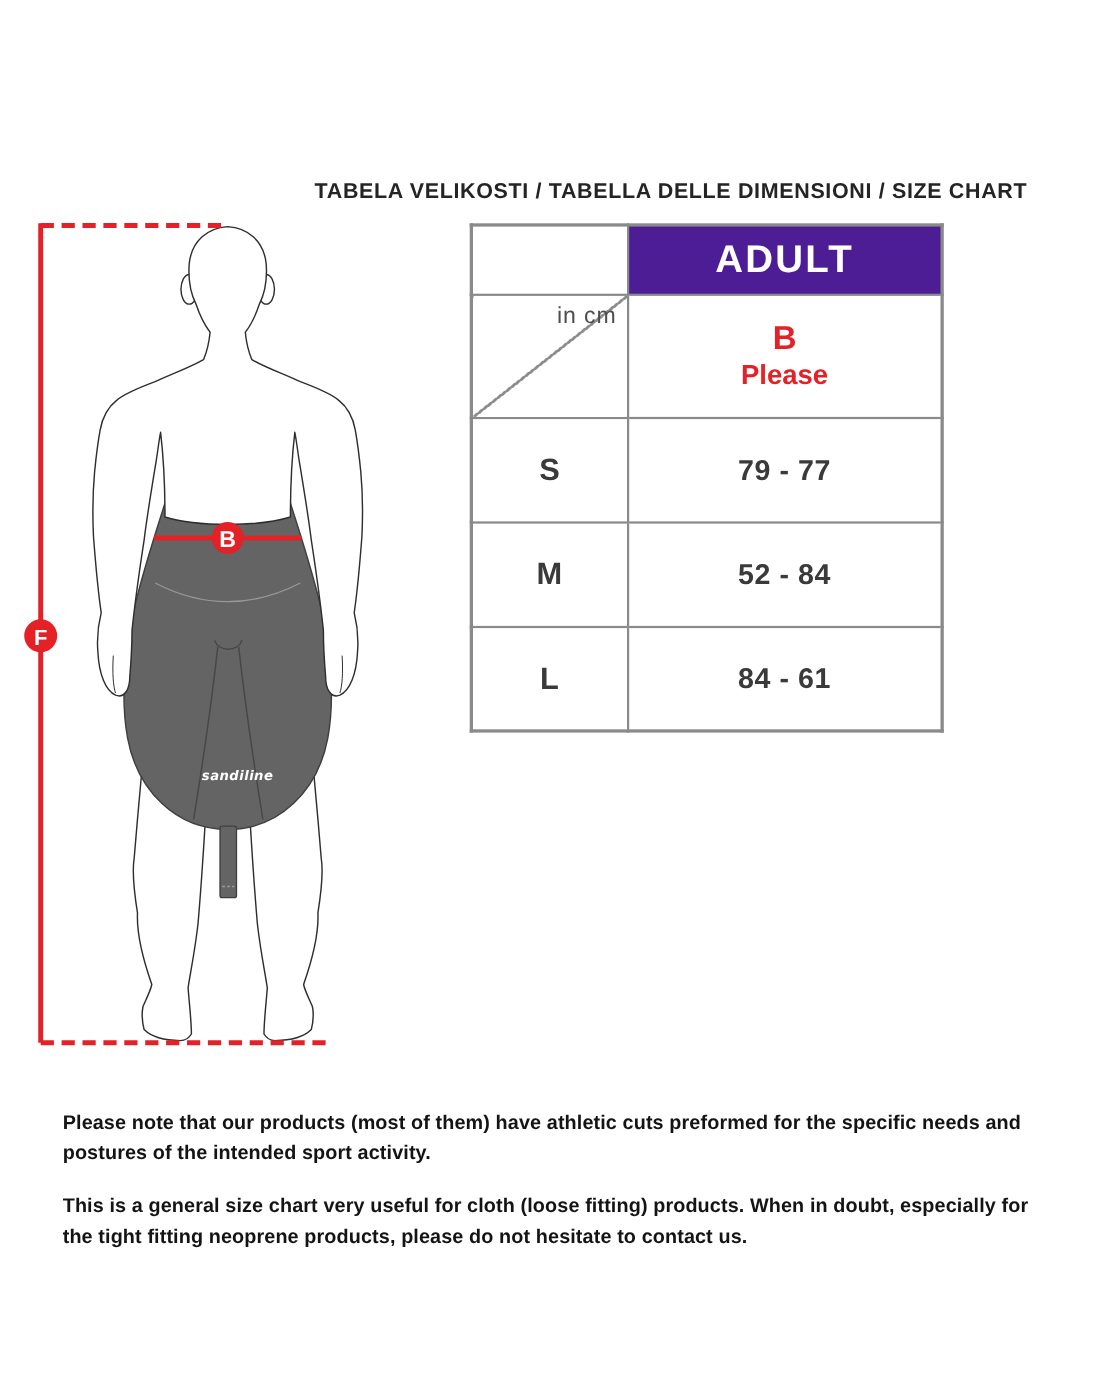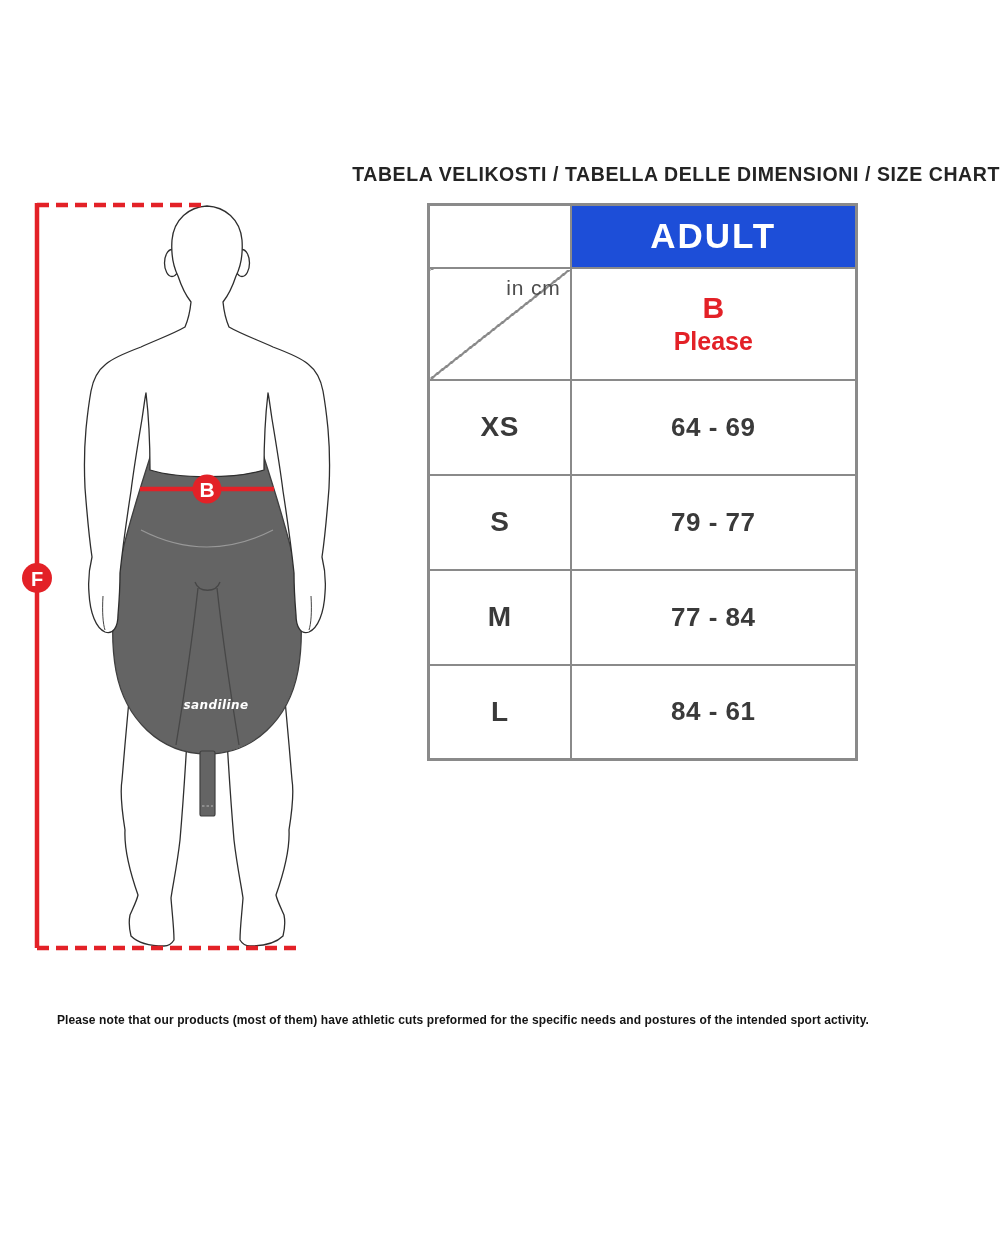--- a/index.html
+++ b/index.html
@@ -24,21 +24,21 @@
     width: 360px;
     height: 1000px;
   }
 
   
   .chart-title {
     position: absolute;
     left: 286px;
     top: 163px;
     width: 714px;
-    text-align: right;
+    text-align: left;
     font-size: 19.5px;
     font-weight: 700;
     letter-spacing: 0.6px;
     color: #242424;
     white-space: nowrap;
   }
 
   
   .size-table {
     position: absolute;
@@ -54,21 +54,21 @@
     text-align: center;
     vertical-align: middle;
     padding: 0;
     background: #ffffff;
   }
   tr.r-head   { height: 63px;  }
   tr.r-sub    { height: 112px; }
   tr.r-data   { height: 95px;  }
 
   td.cell-adult {
-    background: #1d4ed8;
+    background: #4c1d95;
     color: #ffffff;
     font-size: 35px;
     font-weight: 700;
     letter-spacing: 2px;
   }
   td.cell-incm {
     position: relative;
     background-image: linear-gradient(to bottom right,
       transparent calc(50% - 1.2px),
       #8a8a8a calc(50% - 1.2px),
@@ -108,21 +108,21 @@
     letter-spacing: 0.5px;
     color: #3a3a3a;
   }
 
   
   .notes {
     position: absolute;
     left: 57px;
     top: 1006px;
     width: 900px;
-    font-size: 12px;
+    font-size: 18px;
     font-weight: 700;
     color: #141414;
     line-height: 28px;
     letter-spacing: 0.1px;
   }
   .notes p { margin: 0 0 20px 0; }
 </style>
 </head>
 <body>
 
@@ -247,35 +247,32 @@
       <tr class="r-sub">
         <td class="cell-incm">
           <span class="incm-label">in cm</span>
         </td>
         <td class="cell-measure">
           <div class="measure-code">B</div>
           <div class="measure-name">Please</div>
         </td>
       </tr>
       <tr class="r-data">
-        <td class="cell-size">XS</td>
-        <td class="cell-range">64 - 69</td>
-      </tr>
-      <tr class="r-data">
         <td class="cell-size">S</td>
         <td class="cell-range">79 - 77</td>
       </tr>
       <tr class="r-data">
         <td class="cell-size">M</td>
-        <td class="cell-range">77 - 84</td>
+        <td class="cell-range">52 - 84</td>
       </tr>
       <tr class="r-data">
         <td class="cell-size">L</td>
         <td class="cell-range">84 - 61</td>
       </tr>
     </tbody>
   </table>
 
   <div class="notes">
     <p>Please note that our products (most of them) have athletic cuts preformed for the specific needs and postures of the intended sport activity.</p>
+    <p>This is a general size chart very useful for cloth (loose fitting) products. When in doubt, especially for the tight fitting neoprene products, please do not hesitate to contact us.</p>
   </div>
 
 </div>
 
 </body></html>

